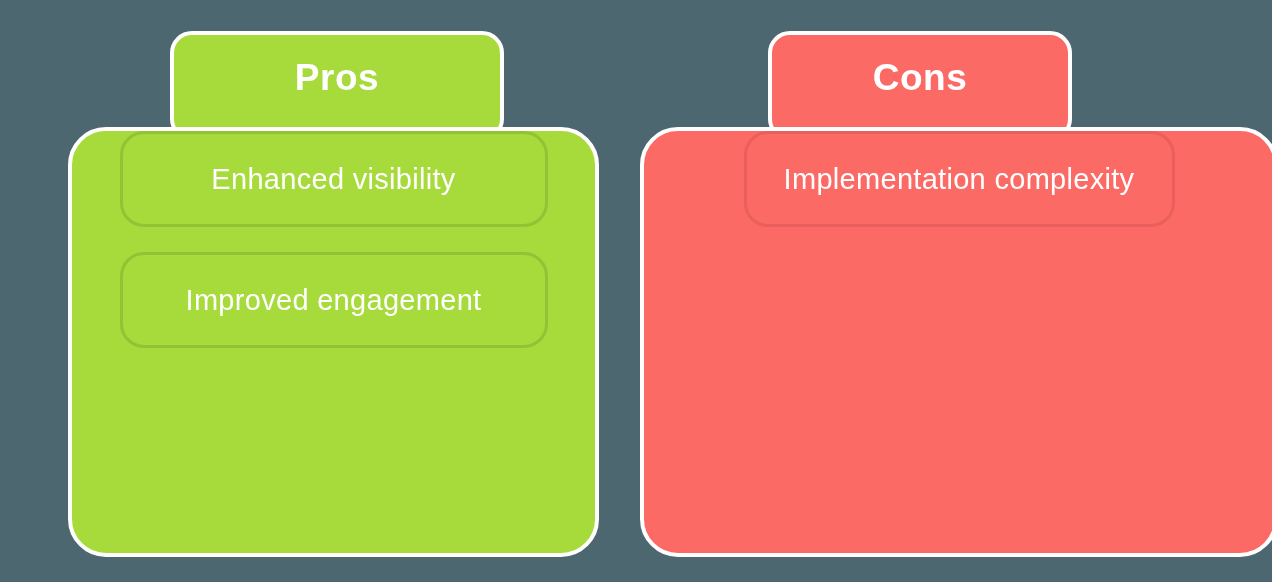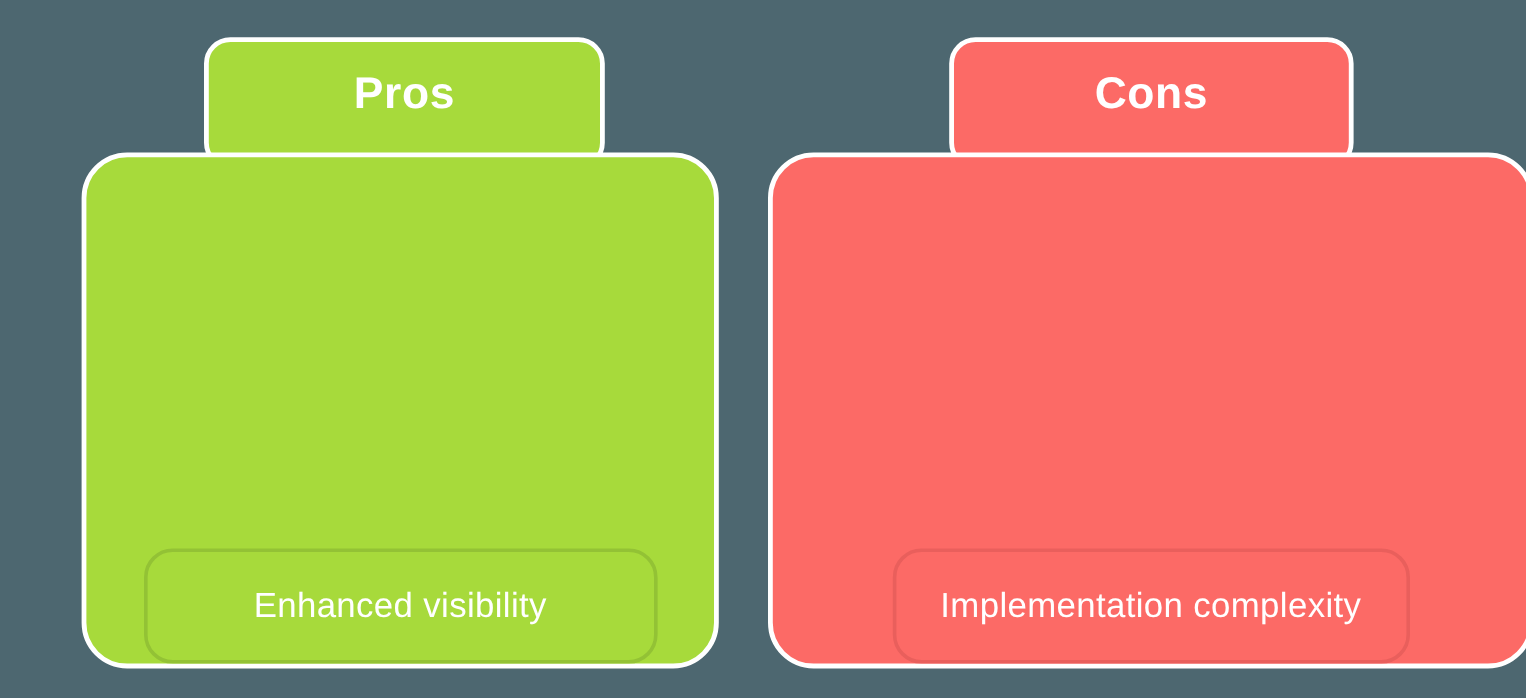--- a/index.html
+++ b/index.html
@@ -32,39 +32,36 @@
     font-weight: 700;
     letter-spacing: 0.5px;
   }
   .pros .tab {
     left: 170px;
     width: 334px;
     background: var(--pros-color, #A7DA3B);
   }
   .cons .tab {
     left: 768px;
-    width: 337px;
+    width: 304px;
     background: var(--cons-color, #FC6A66);
-    margin-left: 23px;
   }
   
   .card {
     position: absolute;
     top: 127px;
     height: 430px;
     z-index: 2;
     box-sizing: border-box;
     border: 4px solid var(--border-white, #FFFFFF);
     border-radius: 38px;
     display: flex;
     flex-direction: column;
     align-items: center;
-    padding-top: 43px;
     gap: 25px;
-    justify-content: flex-end;
   }
   .pros .card {
     left: 68px;
     width: 531px;
     background: var(--pros-color, #A7DA3B);
   }
   .cons .card {
     left: 640px;
     width: 638px;
     background: var(--cons-color, #FC6A66);
@@ -96,20 +93,21 @@
 <body>
 
 <div class="canvas">
 
   <section class="column pros">
     <div class="tab">
       <span>Pros</span>
     </div>
     <div class="card">
       <div class="item">Enhanced visibility</div>
+      <div class="item">Improved engagement</div>
     </div>
   </section>
 
   <section class="column cons">
     <div class="tab">
       <span>Cons</span>
     </div>
     <div class="card">
       <div class="item">Implementation complexity</div>
     </div>

